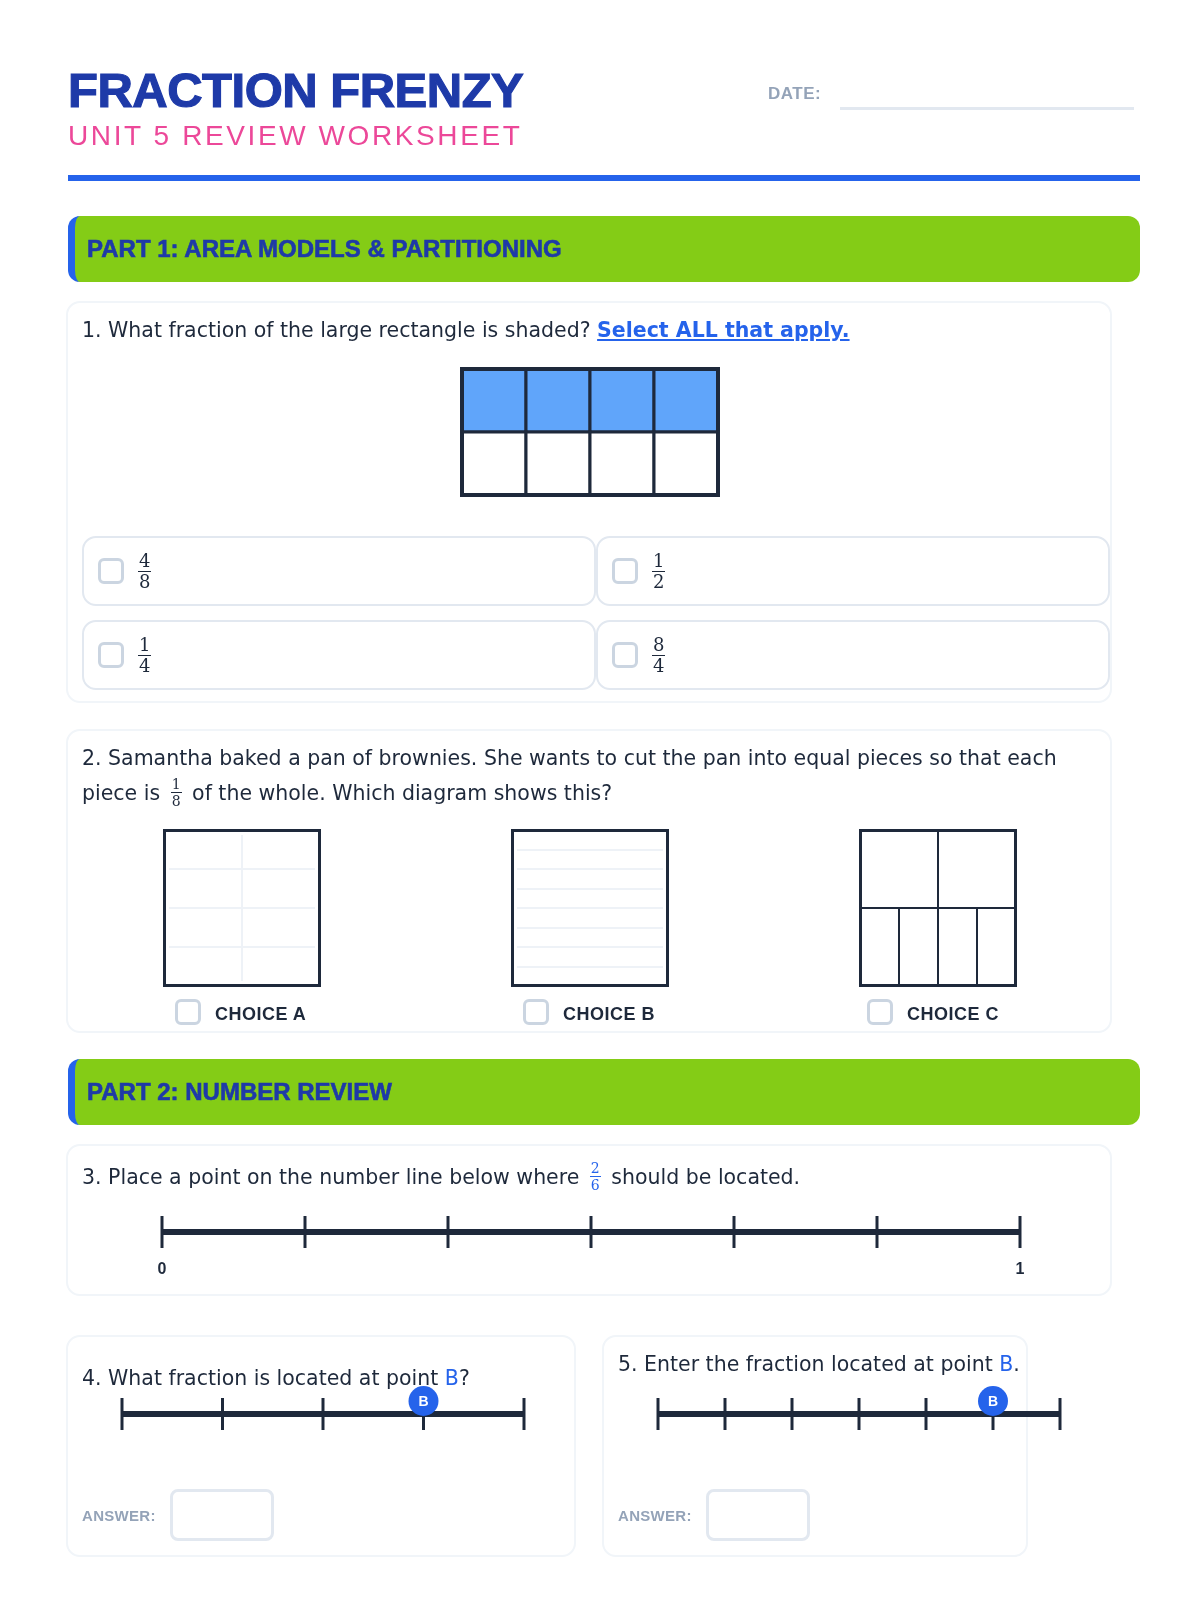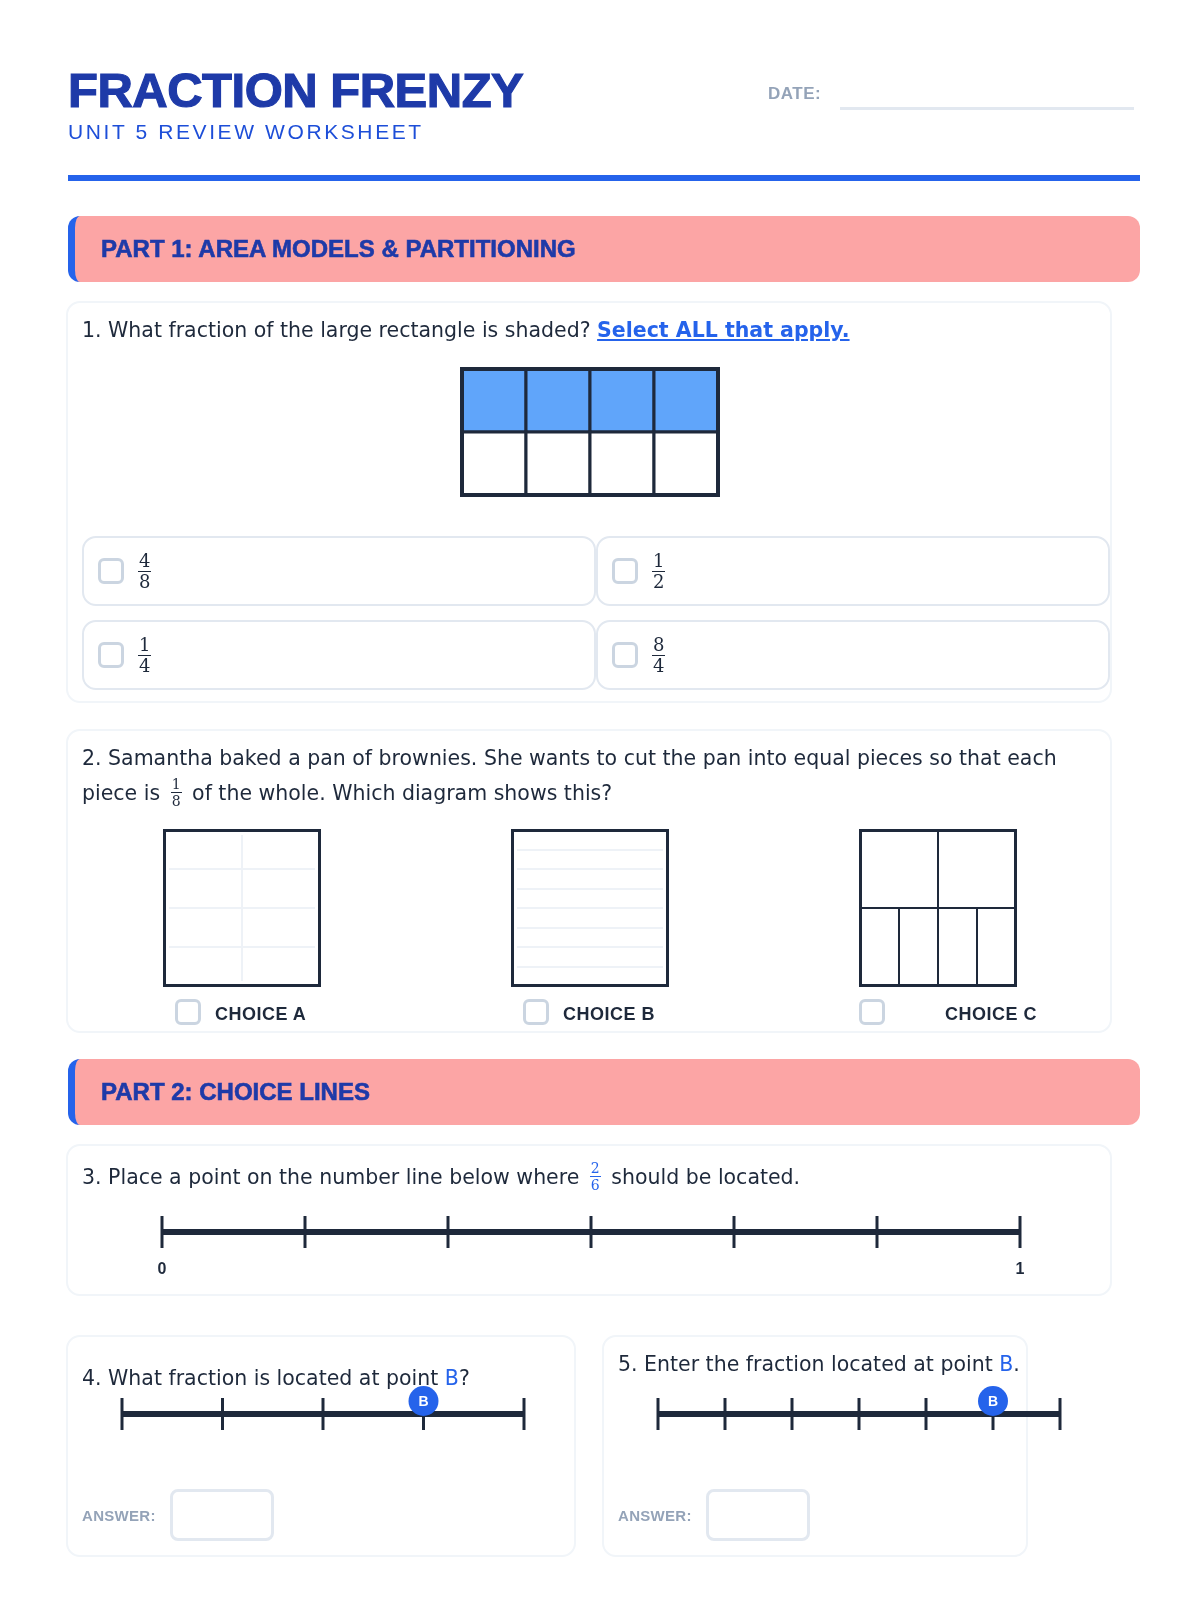--- a/index.html
+++ b/index.html
@@ -1,28 +1,28 @@
 <!DOCTYPE html>
 <html><head>
 <meta charset="utf-8">
 <style>
   * { box-sizing: border-box; margin: 0; padding: 0; }
   html, body { width: 1200px; height: 1600px; background: #ffffff; overflow: hidden; }
   body { font-family: "DejaVu Sans", sans-serif; color: #1e293b; position: relative; }
 
   .header { position: absolute; left: 68px; top: 62px; width: 1072px; }
   .title { font-family: "Liberation Sans", sans-serif; font-weight: 900; font-size: 49px; color: #1e3aa8; letter-spacing: -0.5px; line-height: 56px; -webkit-text-stroke: 1.2px #1e3aa8; }
-  .subtitle { font-family: "Liberation Sans", sans-serif; font-size: 21px; color: #1d4ed8; letter-spacing: 2.6px; margin-top: 2px; }
+  .subtitle { font-family: "Liberation Sans", sans-serif; font-size: 28px; color: #ec4899; letter-spacing: 2.6px; margin-top: 2px; }
   .fields { position: absolute; left: 700px; top: 8px; width: 372px; }
   .field-row { display: flex; align-items: flex-end; height: 40px; }
   .field-label { font-family: "Liberation Sans", sans-serif; font-weight: 700; font-size: 17px; color: #94a3b8; letter-spacing: 0.5px; width: 80px; padding-bottom: 6px; }
   .field-line { flex: 1; border-bottom: 3px solid #e2e8f0; height: 30px; }
   .header-rule { position: absolute; left: 68px; top: 175px; width: 1072px; height: 6px; background: #2563eb; }
 
-  .part-banner { position: absolute; left: 68px; width: 1072px; height: 66px; background: #fca5a5; border-radius: 12px; border-left: 7px solid #2563eb; display: flex; align-items: center; padding-left: 26px; }
+  .part-banner { position: absolute; left: 68px; width: 1072px; height: 66px; background: #84cc16; border-radius: 12px; border-left: 7px solid #2563eb; display: flex; align-items: center; padding-left: 12px; }
   .part-banner span { font-family: "Liberation Sans", sans-serif; font-weight: 800; font-size: 24px; color: #1e3aa8; -webkit-text-stroke: 0.6px #1e3aa8; }
 
   .card { position: absolute; background: #ffffff; border: 2px solid #f1f5f9; border-radius: 14px; }
   .qtext { font-family: "DejaVu Sans", sans-serif; font-size: 20.5px; color: #1e293b; line-height: 35px; }
   .qtext .link { color: #2563eb; text-decoration: underline; font-weight: bold; }
   .qtext .accent { color: #2563eb; }
 
   .frac { display: inline-flex; flex-direction: column; align-items: center; vertical-align: middle; font-family: "DejaVu Serif", serif; font-size: 16px; line-height: 16px; margin: 0 4px; position: relative; top: -2px; }
   .frac .num { padding: 0 1px 1px; border-bottom: 1.5px solid currentColor; }
   .frac .den { padding-top: 1px; }
@@ -150,29 +150,29 @@
   </div>
 
   <div class="diagram-choice" style="left:791px; top:98px;">
     <svg width="158" height="158">
       <rect x="1.5" y="1.5" width="155" height="155" fill="#fff" stroke="#1e293b" stroke-width="3"></rect>
       <line x1="79" y1="2" x2="79" y2="156" stroke="#1e293b" stroke-width="2"></line>
       <line x1="2" y1="79" x2="156" y2="79" stroke="#1e293b" stroke-width="2"></line>
       <line x1="40" y1="79" x2="40" y2="156" stroke="#1e293b" stroke-width="2"></line>
       <line x1="118" y1="79" x2="118" y2="156" stroke="#1e293b" stroke-width="2"></line>
     </svg>
-    <div class="choice-label" style="margin-left:0;gap:46px;">
+    <div class="choice-label" style="margin-left:8px;">
       <div class="checkbox"></div>
       <span>CHOICE C</span>
     </div>
   </div>
 </div>
 
 <div class="part-banner" style="top:1059px">
-  <span>PART 2: CHOICE LINES</span>
+  <span>PART 2: NUMBER REVIEW</span>
 </div>
 
 <div class="card" style="left:66px; top:1144px; width:1046px; height:152px;">
   <div class="qtext" style="position:absolute; left:14px; top:14px;">
     <span>3. Place a point on the number line below where</span>
     <span class="frac small blue">
         <span class="num">2</span>
         <span class="den">6</span>
       </span>
     <span>should be located.</span>

